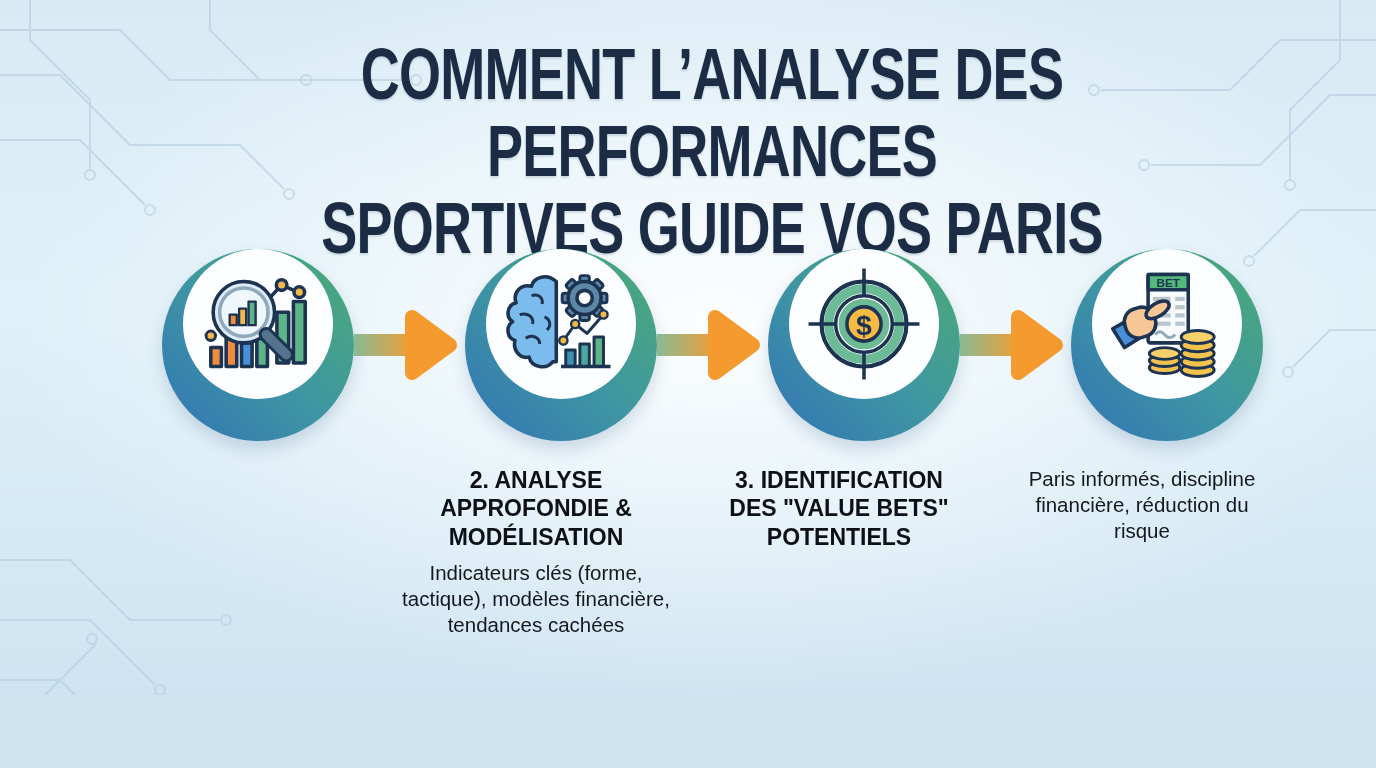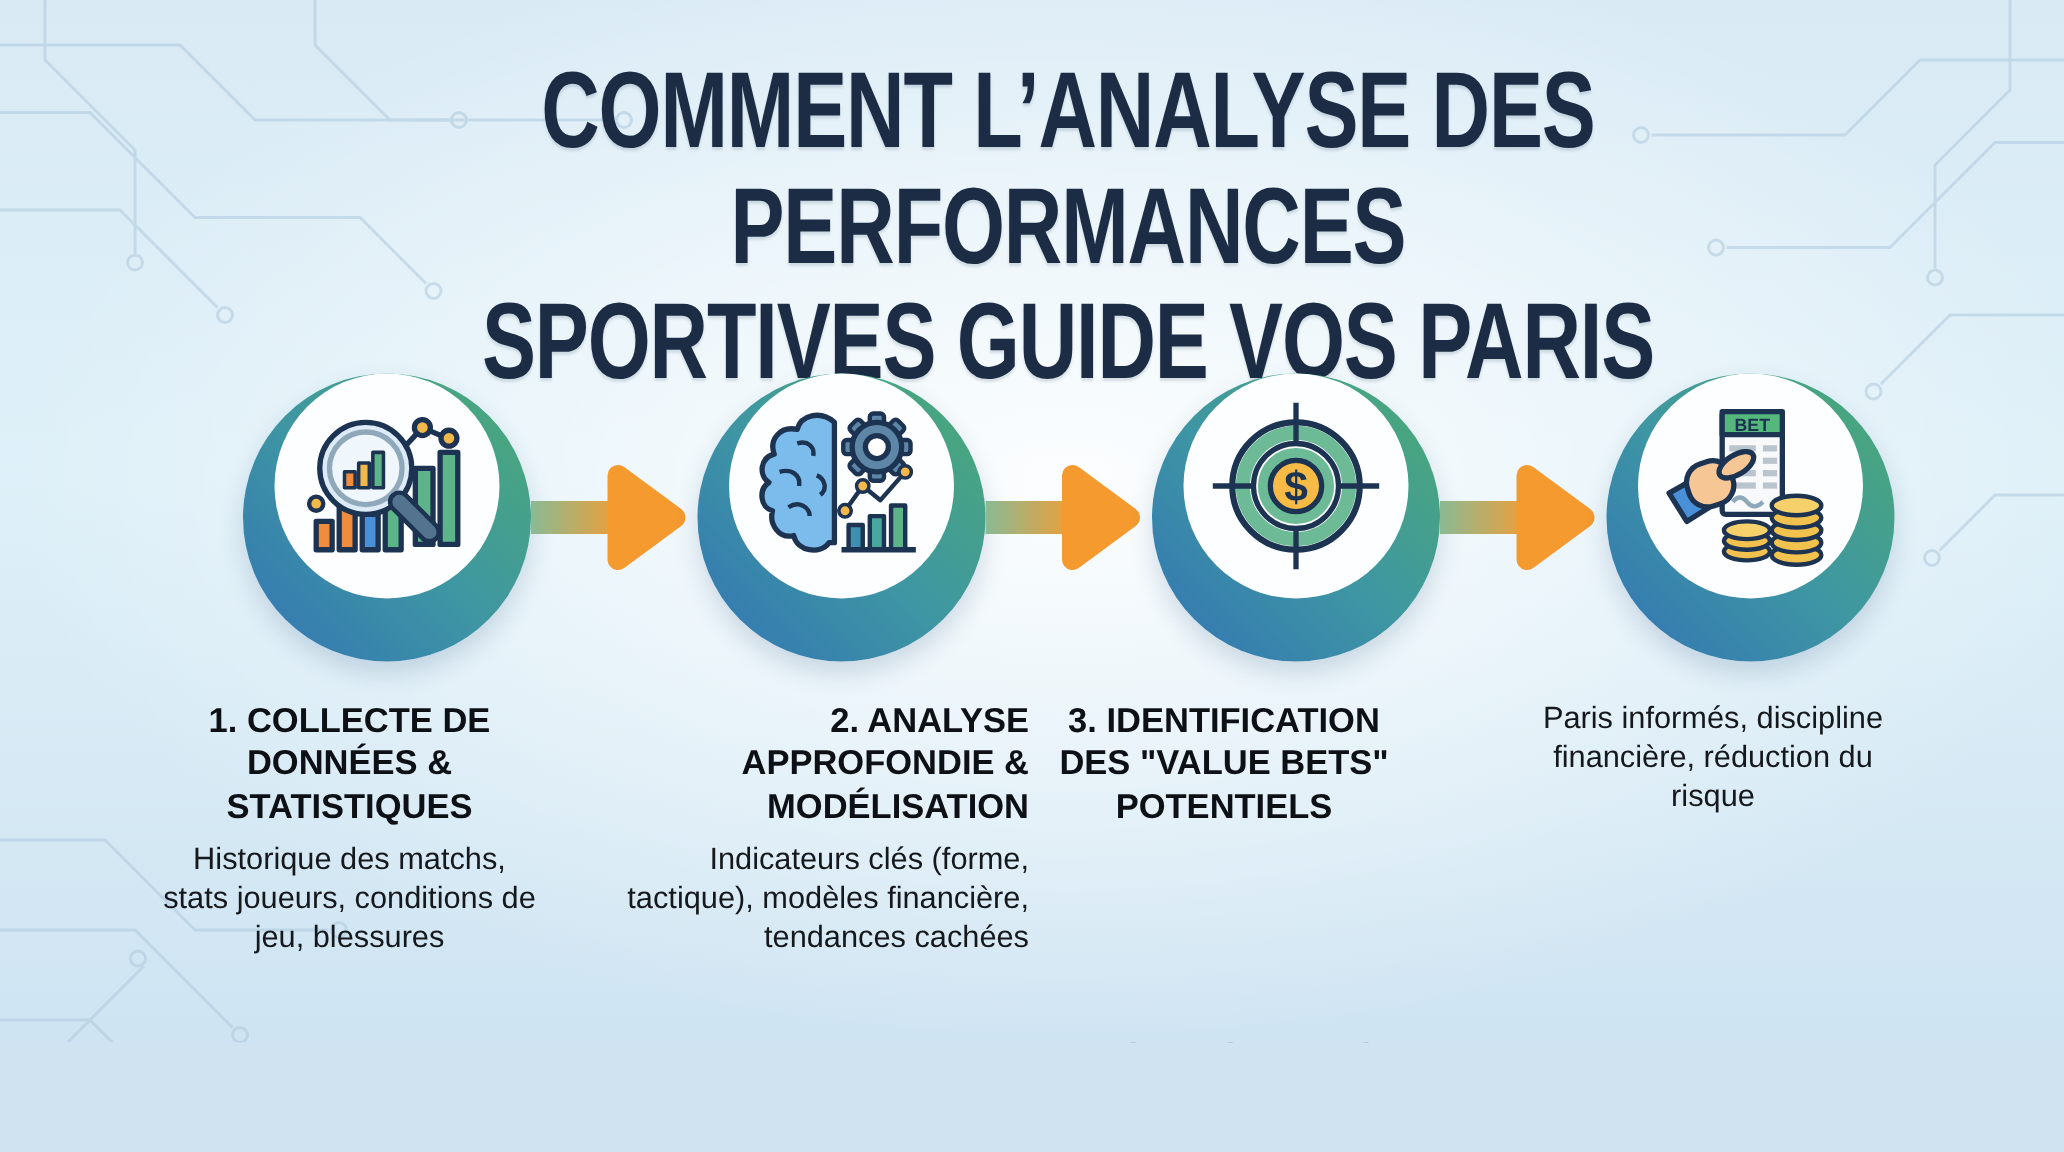--- a/index.html
+++ b/index.html
@@ -28,22 +28,22 @@
     display:flex;justify-content:center;
     box-shadow:0 8px 16px rgba(40,80,120,.18);
   }
   .ring-inner{
     width:150px;height:150px;border-radius:50%;background:#fdfeff;
     display:flex;align-items:center;justify-content:center;
   }
   .arrow{width:111px;height:96px;flex:0 0 auto;}
   .step-label{position:absolute;top:466px;width:300px;text-align:center;}
   .step-label.s0{left:83px;}
-  .step-label.s1{left:386px;text-align:right;}
-  .step-label.s2{left:666px;}
+  .step-label.s1{left:386px;}
+  .step-label.s2{left:689px;}
   .step-label.s3{left:992px;}
   .step-heading{
     font-size:23px;font-weight:bold;color:#0d1015;line-height:1.23;
     white-space:pre-line;margin:0 0 9px 0;
   }
   .step-desc{
     font-size:20.5px;color:#15181c;line-height:1.27;white-space:pre-line;
   }
   .footer-tagline{
     position:absolute;top:694px;left:0;width:100%;text-align:center;
@@ -245,28 +245,20 @@
               <ellipse cx="76" cy="68" rx="14" ry="5.5"></ellipse>
               <ellipse cx="76" cy="61" rx="14" ry="5.5" fill="#f6d06b"></ellipse>
             </g>
           </g>
           <text x="51" y="18.8" text-anchor="middle" font-family="Liberation Sans, sans-serif" font-size="10" font-weight="bold" fill="#1d3352">BET</text>
         </svg>
       </div>
     </div>
   </div>
 
-  <div class="step-label s0">
-    <div class="step-heading">1. COLLECTE DE
-DONNÉES &amp;
-STATISTIQUES</div>
-    <div class="step-desc">Historique des matchs,
-stats joueurs, conditions de
-jeu, blessures</div>
-  </div>
   <div class="step-label s1">
     <div class="step-heading">2. ANALYSE
 APPROFONDIE &amp;
 MODÉLISATION</div>
     <div class="step-desc">Indicateurs clés (forme,
 tactique), modèles financière,
 tendances cachées</div>
   </div>
   <div class="step-label s2">
     <div class="step-heading">3. IDENTIFICATION

